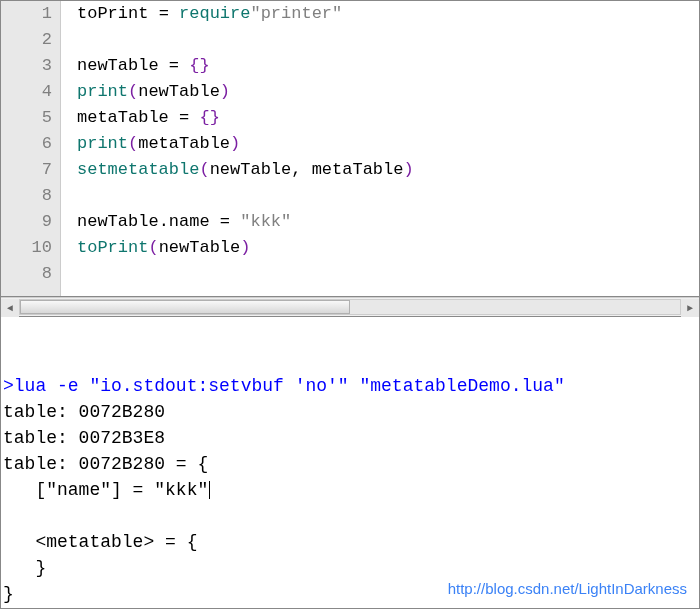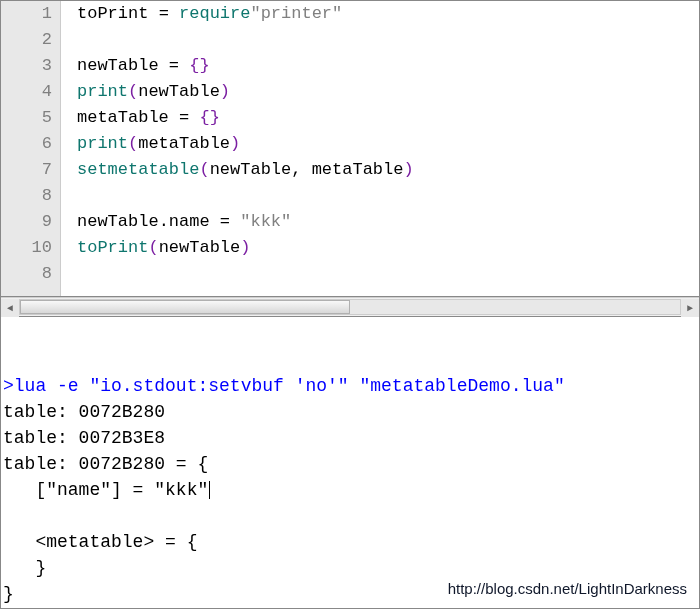--- a/index.html
+++ b/index.html
@@ -92,21 +92,21 @@
       white-space: pre;
       color: #000;
       position: relative;
     }
     .out-line { height: 26px; }
     .out-blue { color: #0000ff; }
     .watermark {
       position: absolute;
       right: 12px;
       bottom: 8px;
-      color: #0f172a;
+      color: #3b82f6;
       font-size: 15px;
       font-family: Arial, sans-serif;
     }
     .cursor-bar {
       display: inline-block;
       width: 1px;
       height: 18px;
       background: #000;
       vertical-align: middle;
       margin-left: 1px;

